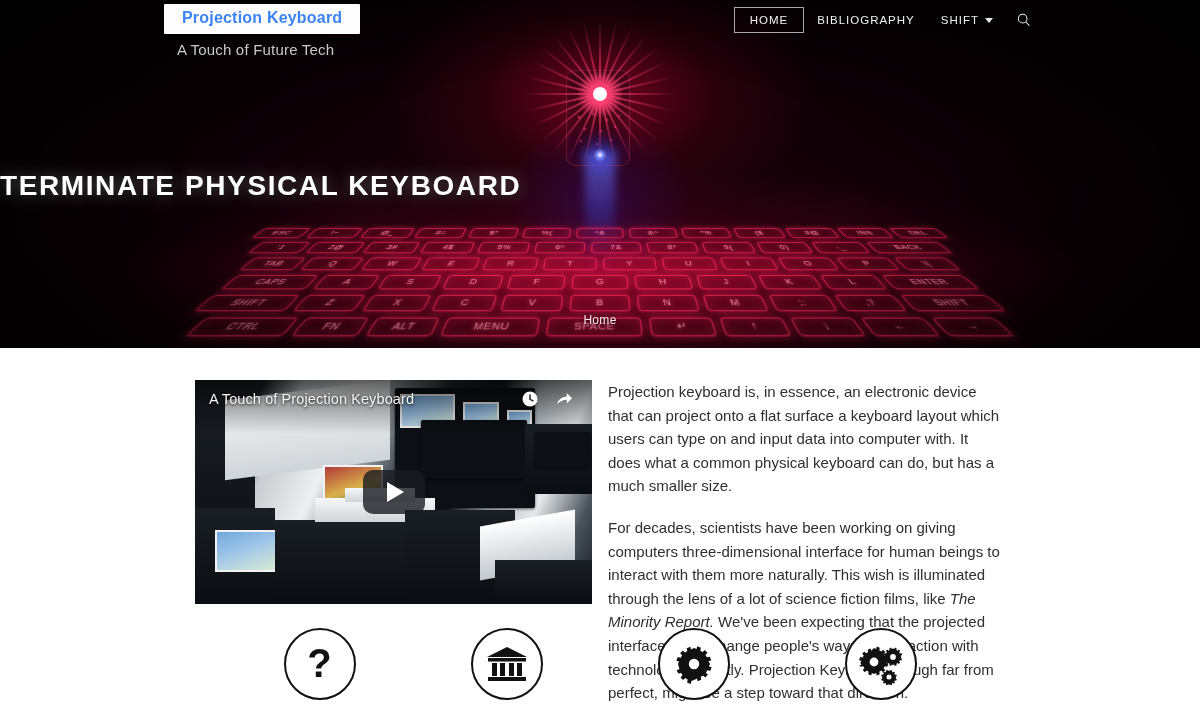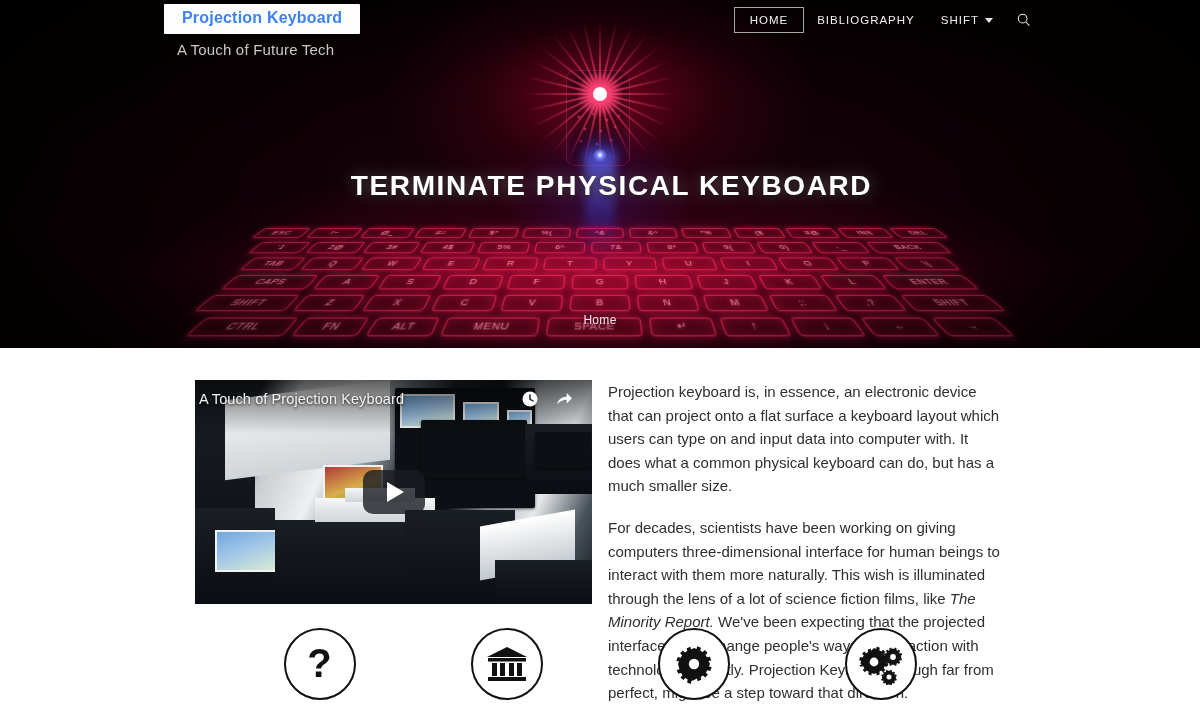--- a/index.html
+++ b/index.html
@@ -200,21 +200,21 @@
     position: absolute; background: linear-gradient(180deg,#f6f7f8 0%, #cfd4d8 100%);
   }
   .vp-dark {
     position: absolute; background: linear-gradient(180deg,#1a1f25 0%, #0a0d11 100%);
   }
   .video-top-grad {
     position: absolute; left:0; right:0; top:0; height: 54px;
     background: linear-gradient(180deg, rgba(0,0,0,.62) 0%, rgba(0,0,0,0) 100%);
   }
   .video-title {
-    position: absolute; left: 4px; top: 11px;
+    position: absolute; left: 14px; top: 11px;
     color: #f4f4f4; font-size: 14.5px; letter-spacing: .1px;
     text-shadow: 0 1px 3px rgba(0,0,0,.9);
   }
   .video-actions {
     position: absolute; right: 18px; top: 10px;
     display: flex; align-items: center; gap: 16px;
   }
   .ico-btn { cursor: pointer; display: flex; }
   .overlay-text {
     position: absolute; left: 0; right: 0; top: 58px;
@@ -371,21 +371,21 @@
         <div class="key w">SPACE</div>
         <div class="key">↵</div>
         <div class="key">↑</div>
         <div class="key">↓</div>
         <div class="key">←</div>
         <div class="key">→</div>
       </div>
     </div>
   <div class="hero-vignette"></div>
 
-  <div style="position:absolute;left:0;right:0;top:170px;text-align:center;z-index:25;margin-left:23px;">
+  <div style="position:absolute;left:0;right:0;top:170px;z-index:25;">
     <span style="color:#ffffff;font-size:28px;font-weight:bold;letter-spacing:1.6px;text-shadow:0 0 16px rgba(255,255,255,.35), 0 2px 10px rgba(0,0,0,.9);">TERMINATE PHYSICAL KEYBOARD</span>
   </div>
 
   <div class="breadcrumb">
     <span>Home</span>
   </div>
 
   <div class="header">
     <div class="logo-box">
       <div class="logo-text">Projection Keyboard</div>

